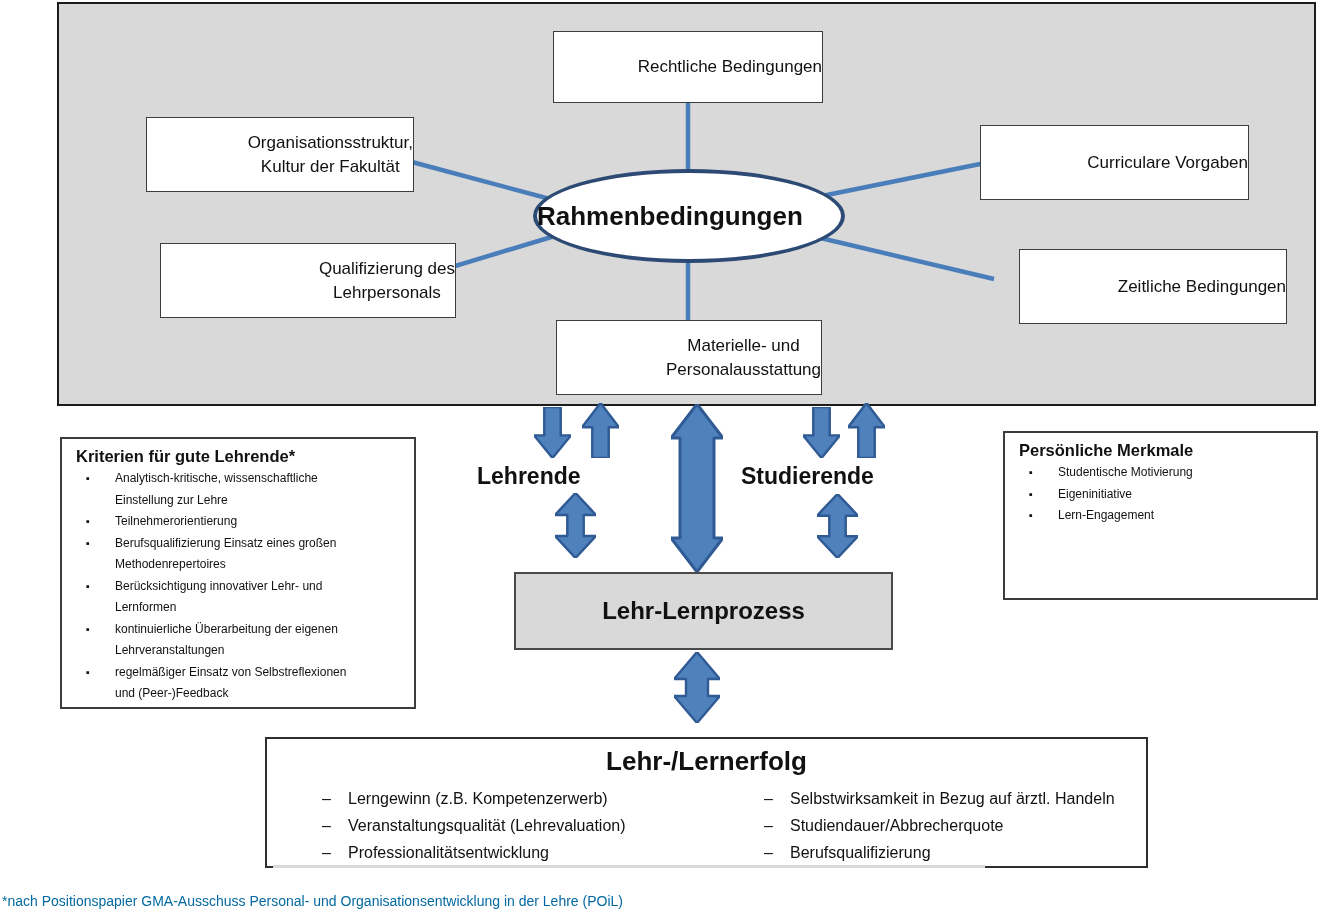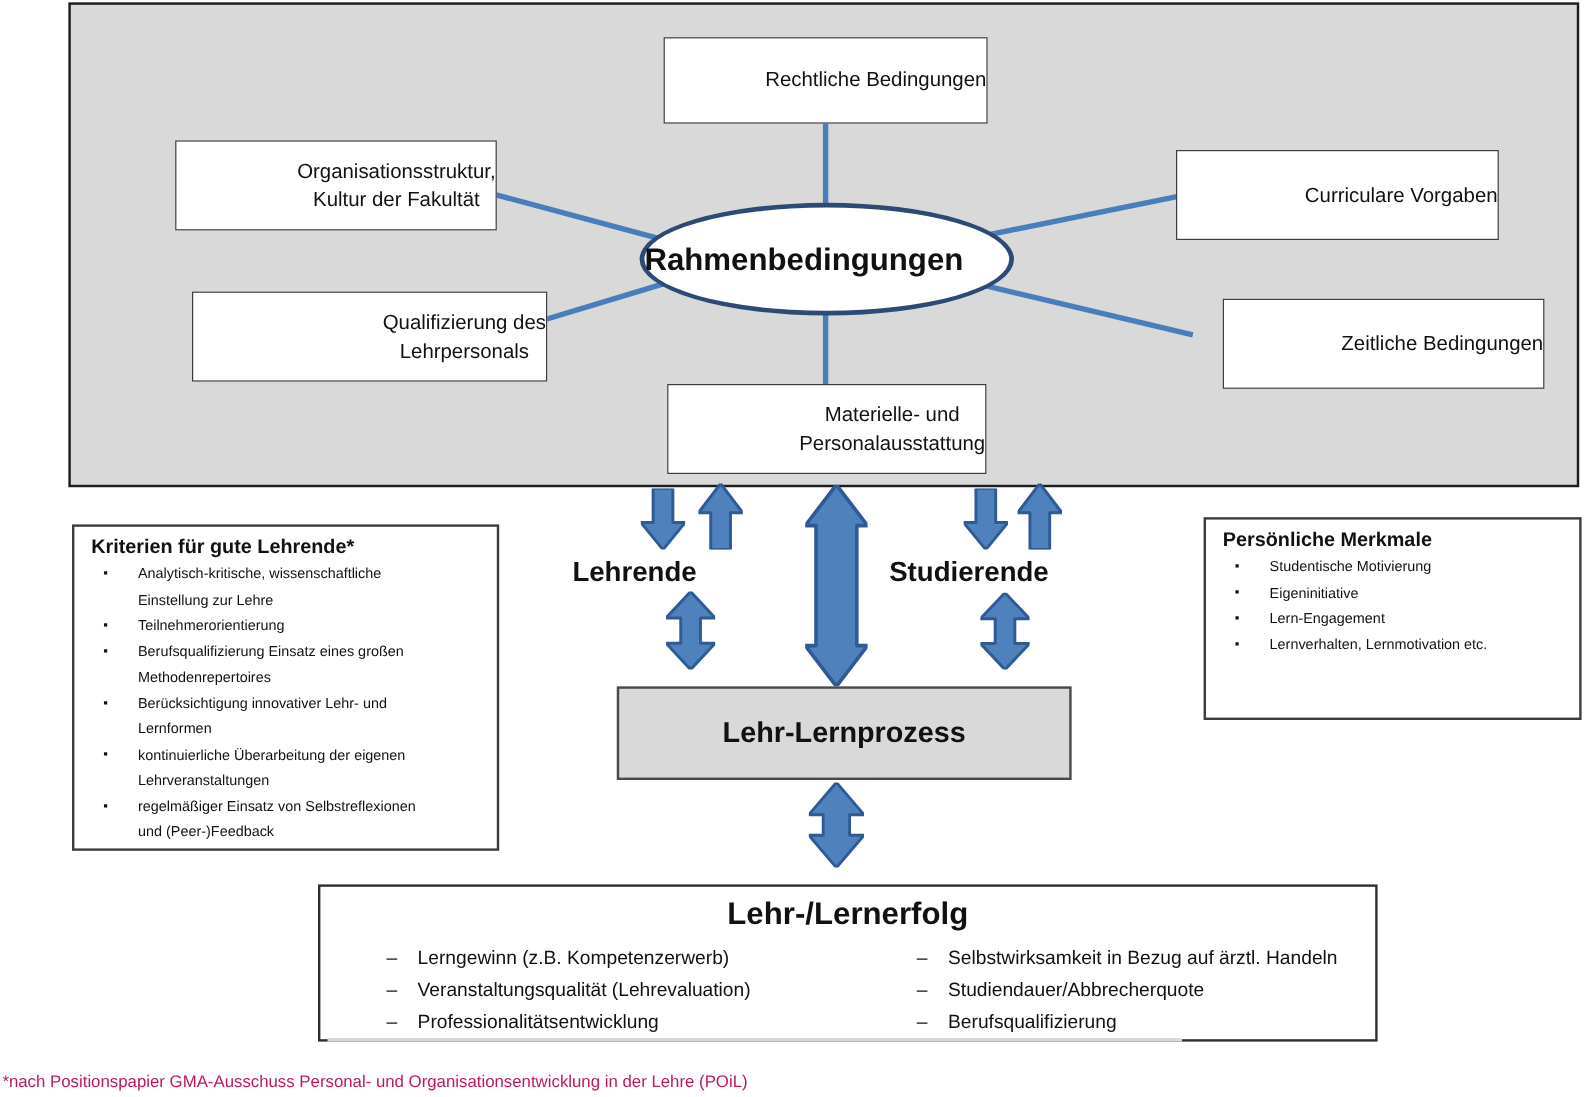--- a/index.html
+++ b/index.html
@@ -55,21 +55,21 @@
   .outcome-box{position:absolute;left:265px;top:737px;width:883px;height:131px;background:#fff;
                border:2px solid #2e2e2e;box-sizing:border-box;z-index:2;}
   .outcome-box h2{margin:0;padding-top:7px;text-align:center;font-size:26px;font-weight:bold;}
   .outcome-box ul{list-style:none;margin:0;padding:0;position:absolute;top:46px;font-size:16px;line-height:27px;}
   .outcome-box li{position:relative;padding-left:26px;}
   .outcome-box li::before{content:"\2013";position:absolute;left:0;top:0;}
   .outcome-left{left:55px;width:410px;}
   .outcome-right{left:497px;width:380px;}
   .border-artifact{position:absolute;left:6px;bottom:-2px;width:712px;height:3px;background:var(--panel-bg);}
 
-  .footnote{position:absolute;left:2px;top:893px;font-size:14px;color:#be185d;z-index:2;}
+  .footnote{position:absolute;left:2px;top:893px;font-size:14px;color:#0369a1;z-index:2;}
 </style>
 </head>
 <body>
 
 <div id="stage">
 
   <div class="panel"></div>
 
   <svg class="connectors">
     <line x1="688" y1="100" x2="688" y2="180" stroke="#4a7ebb" stroke-width="4.5"></line>
@@ -156,21 +156,20 @@
 und (Peer-)Feedback</li>
       </ul>
   </div>
 
   <div class="info-box merkmale-box">
     <h3>Persönliche Merkmale</h3>
     <ul>
         <li>Studentische Motivierung</li>
         <li>Eigeninitiative</li>
         <li>Lern-Engagement</li>
-        <li>Lernverhalten, Lernmotivation etc.</li>
       </ul>
   </div>
 
   <div class="outcome-box">
     <h2>Lehr-/Lernerfolg</h2>
     <ul class="outcome-left">
         <li>Lerngewinn (z.B. Kompetenzerwerb)</li>
         <li>Veranstaltungsqualität (Lehrevaluation)</li>
         <li>Professionalitätsentwicklung</li>
       </ul>

